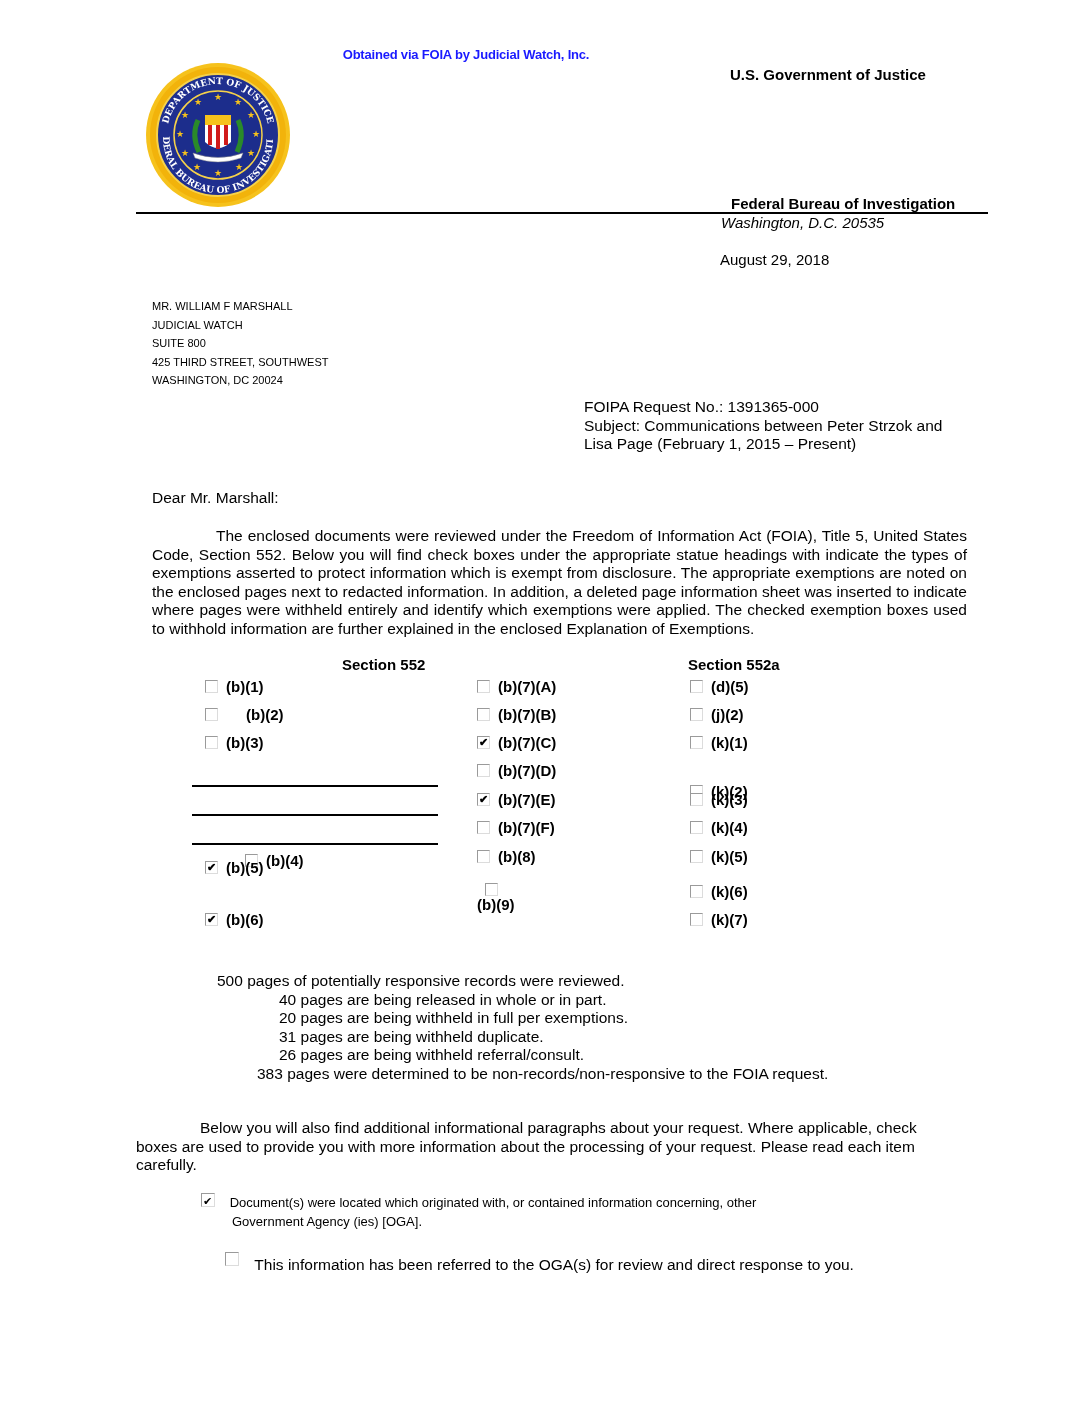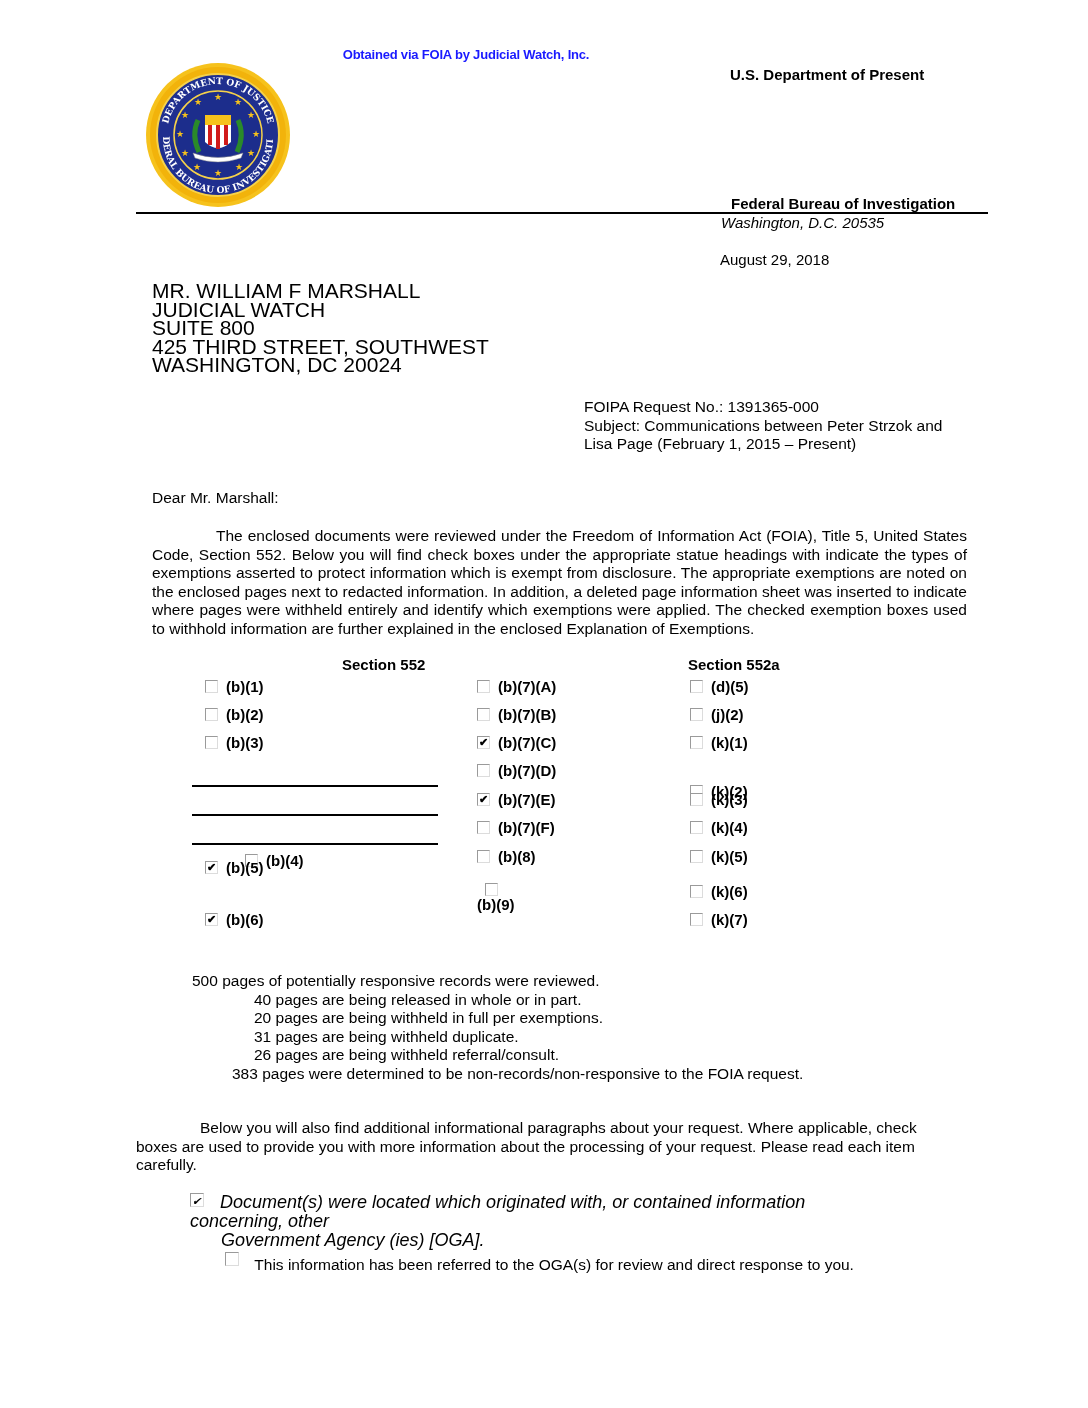--- a/index.html
+++ b/index.html
@@ -11,46 +11,46 @@
   .watermark {
     left: 0; width: 932px; top: 47px; text-align: center; padding-left: 0;
     color: #1a1aff; font-weight: bold; font-size: 13px; letter-spacing: -0.2px;
   }
   .seal { left: 143px; top: 60px; width: 150px; height: 150px; }
   .doj { left: 730px; top: 66px; font-weight: bold; font-size: 15px; }
   .fbi { left: 731px; top: 195px; font-weight: bold; font-size: 15px; }
   .rule { left: 136px; top: 212px; width: 852px; height: 2px; background: #000; }
   .city { left: 721px; top: 214px; font-style: italic; font-size: 15px; }
   .date { left: 720px; top: 251px; font-size: 15px; }
-  .addr { left: 152px; top: 282px; line-height: 18.5px; font-size: 21px; }
+  .addr { left: 152px; top: 297px; line-height: 18.5px; font-size: 11px; }
   .addr div { white-space: nowrap; }
   .refblock { left: 584px; top: 398px; line-height: 18.5px; font-size: 15.5px; }
   .refblock div { white-space: nowrap; }
   .salutation { left: 152px; top: 489px; font-size: 15.5px; }
   .para1 {
     left: 152px; top: 527px; width: 815px; line-height: 18.5px;
     text-align: justify; text-indent: 64px; font-size: 15.5px;
   }
   .sec-title { font-weight: bold; font-size: 15px; }
   .cb-item { position: absolute; display: flex; align-items: center; font-size: 15px; white-space: nowrap; font-weight: bold; }
   .cb {
     width: 13px; height: 13px; border: 1px solid #9a9a9a; border-right-color: #dcdcdc; border-bottom-color: #dcdcdc;
     background: #fff; margin-right: 8px; position: relative; box-sizing: border-box;
     display: inline-flex; align-items: center; justify-content: center;
     font-size: 12px; line-height: 1; color: #000; font-weight: bold;
   }
   .cb.checked::after { content: "\2714"; font-size: 11px; position: absolute; left: 1px; top: 0px; }
   .blank-line { position: absolute; left: 192px; width: 246px; height: 2px; background: #000; }
-  .counts { left: 192px; top: 972px; line-height: 18.5px; font-size: 15.5px; }
+  .counts { left: 217px; top: 972px; line-height: 18.5px; font-size: 15.5px; }
   .counts div { white-space: nowrap; }
   .para2 {
     left: 136px; top: 1119px; width: 820px; line-height: 18.5px; font-size: 15.5px;
     text-indent: 64px;
   }
-  .oga1 { left: 190px; top: 1193px; width: 700px; font-size: 18px; line-height: 19px; font-style: italic; }
+  .oga1 { left: 201px; top: 1193px; width: 700px; font-size: 13px; line-height: 19px; }
   .oga2 { left: 225px; top: 1252px; font-size: 15.5px; }
   .small-cb {
     display: inline-block; width: 14px; height: 14px; border: 1px solid #9a9a9a; border-right-color: #dcdcdc; border-bottom-color: #dcdcdc;
     box-sizing: border-box; position: relative; vertical-align: top; background: #fff;
   }
   .small-cb.checked::after { content: "\2714"; font-size: 11px; position: absolute; left: 1px; top: -2px; }
 </style>
 </head>
 <body>
 
@@ -92,21 +92,21 @@
     <path d="M95 60 Q102 75 94 92" stroke="#2a8a2a" stroke-width="5" fill="none"></path>
     <rect x="62" y="55" width="26" height="10" fill="#f6c21c"></rect>
     <path d="M62 65 H88 V82 Q75 94 62 82 Z" fill="#ffffff"></path>
     <rect x="65" y="65" width="4" height="20" fill="#d11a1a"></rect>
     <rect x="73" y="65" width="4" height="24" fill="#d11a1a"></rect>
     <rect x="81" y="65" width="4" height="20" fill="#d11a1a"></rect>
     <path d="M50 93 Q75 102 100 93 L98 98 Q75 106 52 98 Z" fill="#ffffff" stroke="#888" stroke-width="0.5"></path>
   </svg>
 </div>
 
-<div class="abs doj">U.S. Department of Present</div>
+<div class="abs doj">U.S. Government of Justice</div>
 <div class="abs fbi">Federal Bureau of Investigation</div>
 <div class="abs rule"></div>
 <div class="abs city">Washington, D.C. 20535</div>
 <div class="abs date">August 29, 2018</div>
 
 <div class="abs addr">
   <div>MR. WILLIAM F MARSHALL</div>
   <div>JUDICIAL WATCH</div>
   <div>SUITE 800</div>
   <div>425 THIRD STREET, SOUTHWEST</div>
@@ -128,21 +128,21 @@
 
 <div class="blank-line" style="top:785px;"></div>
 <div class="blank-line" style="top:814px;"></div>
 <div class="blank-line" style="top:843px;"></div>
 
 <div id="col1">
     <div class="cb-item" style="left: 205px; top: 678px;">
       <span class="cb"></span>
       <span>(b)(1)</span>
     </div>
-    <div class="cb-item" style="left: 205px; top: 706px;">
+    <div class="cb-item" style="left: 205px; top: 706px; gap: 20px;">
       <span class="cb"></span>
       <span>(b)(2)</span>
     </div>
     <div class="cb-item" style="left: 205px; top: 734px;">
       <span class="cb"></span>
       <span>(b)(3)</span>
     </div>
     <div class="cb-item" style="left: 205px; top: 852px; margin-left: 40px;">
       <span class="cb"></span>
       <span>(b)(4)</span>

